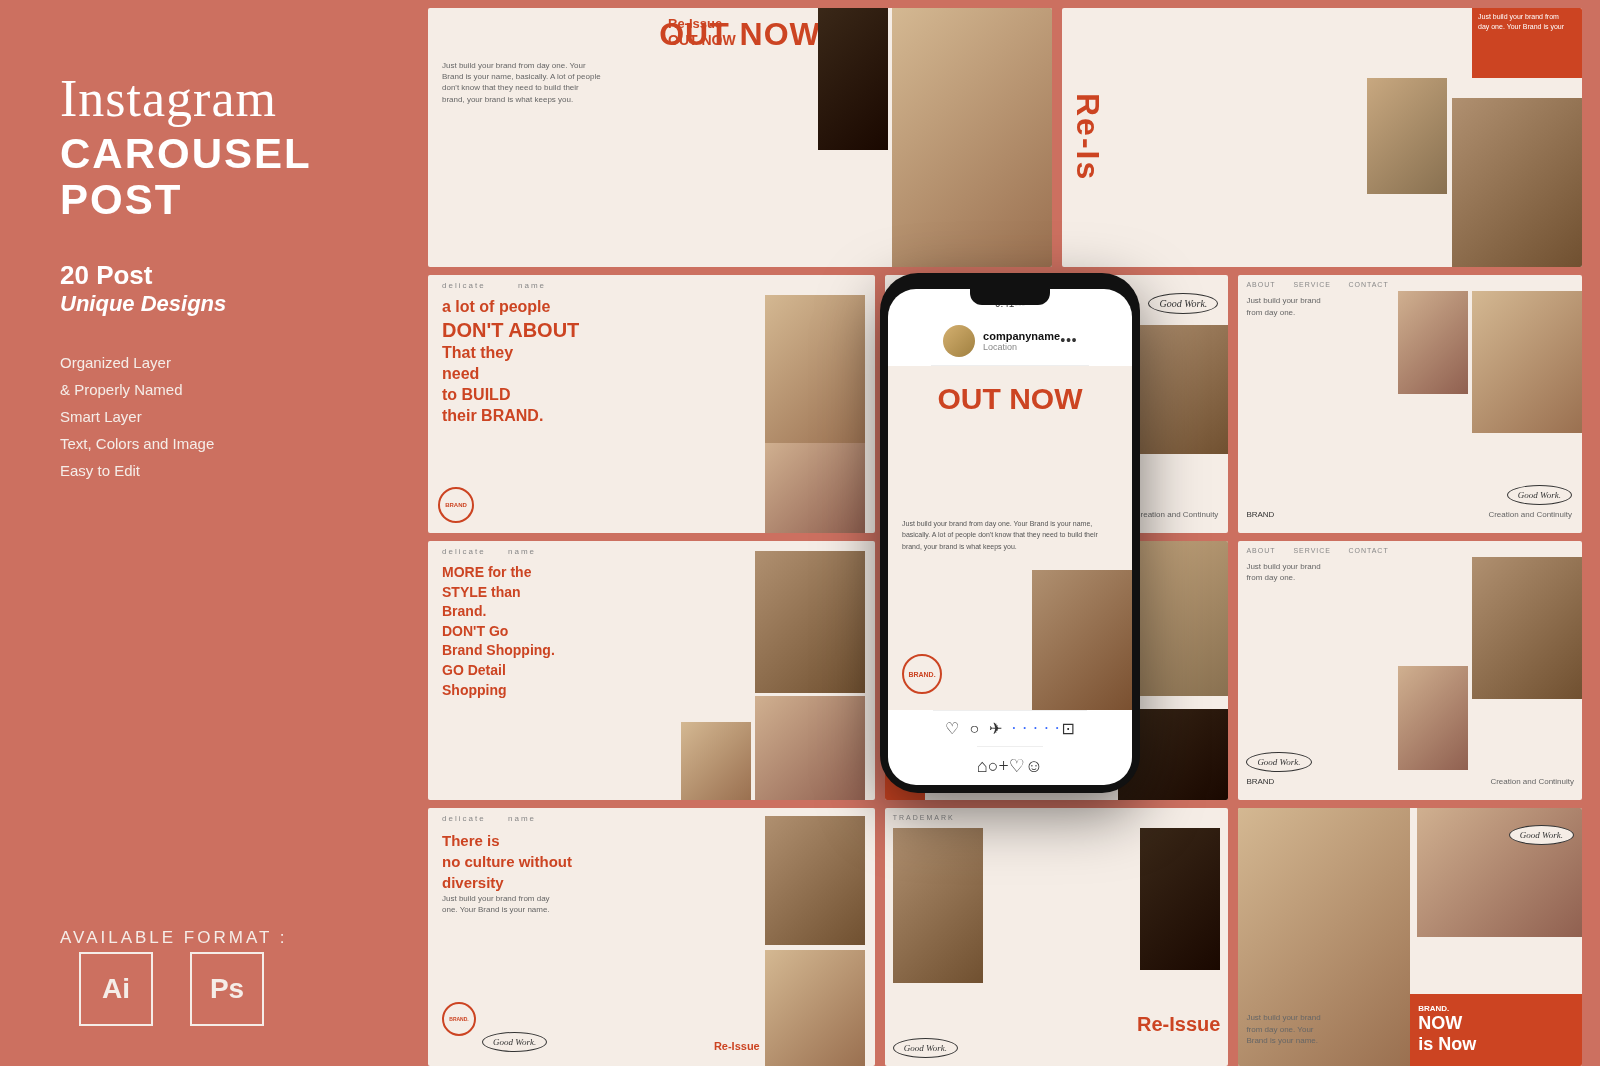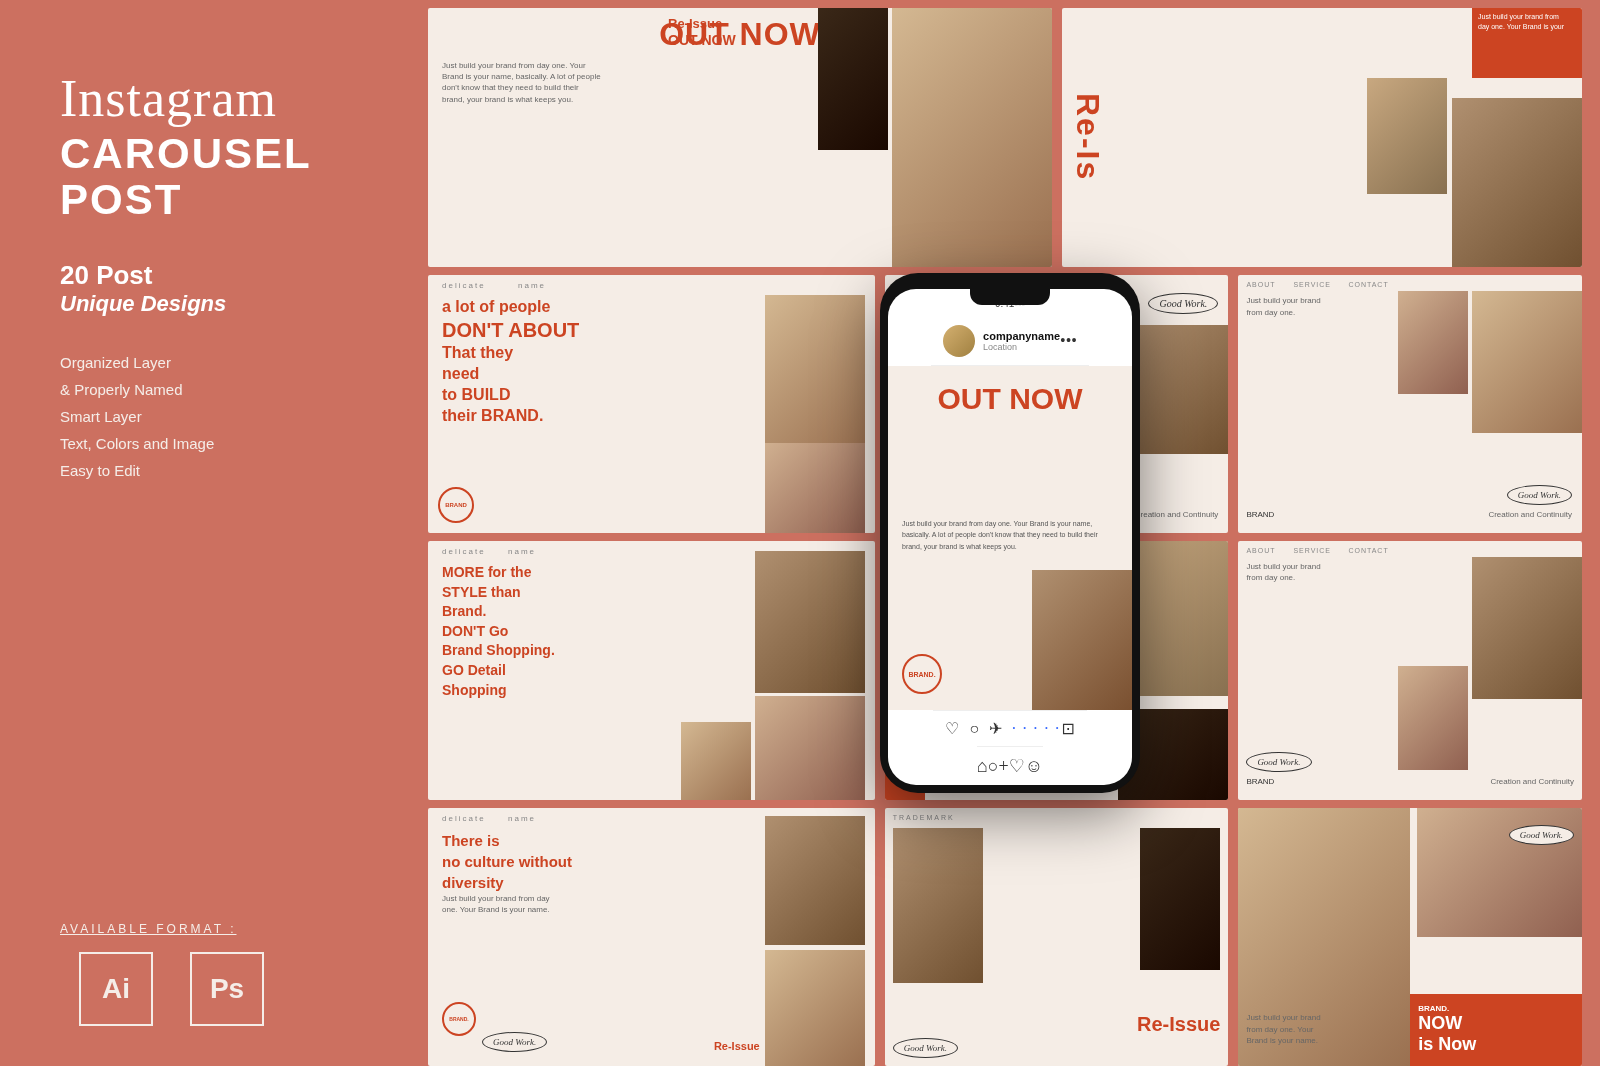--- a/index.html
+++ b/index.html
@@ -74,25 +74,24 @@
       font-family: Arial, sans-serif;
       font-size: 15px;
       color: #f5ede8;
       line-height: 1.8;
     }
     .available-format {
       margin-top: auto;
     }
     .available-label {
       font-family: Arial, sans-serif;
-      font-size: 12px;
+      font-size: 17px;
       letter-spacing: 3px;
       color: #f5ede8;
-      margin-bottom: 16px;
-      text-decoration: underline;
+      margin-bottom: 4px;
     }
     .format-icons {
       display: flex;
       gap: 14px;
     }
     .format-icon-box {
       width: 74px;
       height: 74px;
       border: 2px solid #f5ede8;
       display: flex;

